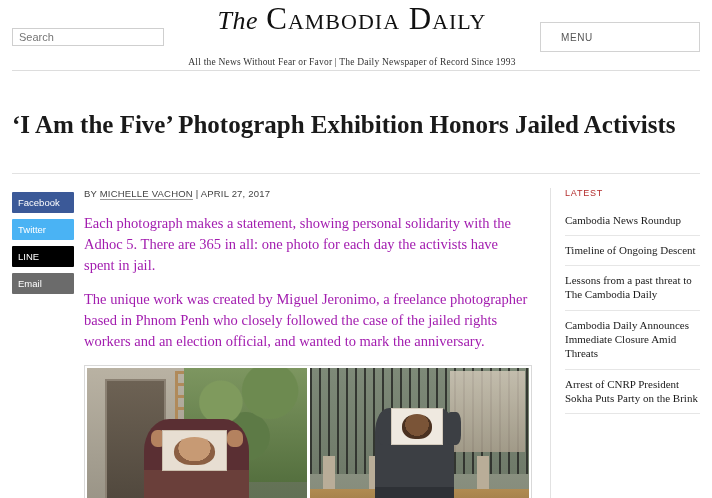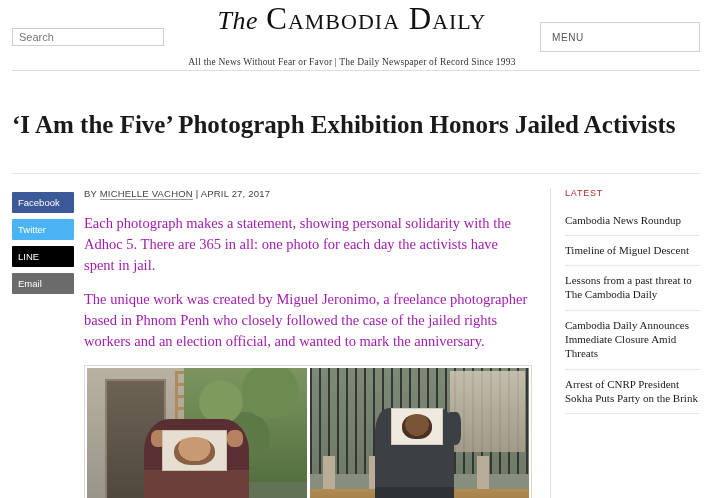--- a/index.html
+++ b/index.html
@@ -72,21 +72,21 @@
     width: 160px;
     height: 30px;
     border: 1px solid #d2d2d2;
     background: #fff;
     font-family: "Liberation Sans", sans-serif;
     font-size: 10px;
     color: #555;
     letter-spacing: 0.6px;
     display: flex;
     align-items: center;
-    padding-left: 11px;
+    padding-left: 20px;
   }
 
   .rule {
     border-top: 1px solid #ddd;
     margin: 0 12px;
   }
 
   
   .headline {
     font-family: "Liberation Serif", serif;
@@ -359,20 +359,20 @@
             <div class="face"></div>
           </div>
 
         </div>
       </div>
     </div>
 
     <div class="latest-col">
       <div class="latest-title">LATEST</div>
       <div class="latest-item">Cambodia News Roundup</div>
-      <div class="latest-item">Timeline of Miguel Descent</div>
+      <div class="latest-item">Timeline of Ongoing Descent</div>
       <div class="latest-item">Lessons from a past threat to The Cambodia Daily</div>
       <div class="latest-item">Cambodia Daily Announces Immediate Closure Amid Threats</div>
       <div class="latest-item">Arrest of CNRP President Sokha Puts Party on the Brink</div>
     </div>
 
   </div>
 </div>
 
 </body></html>

